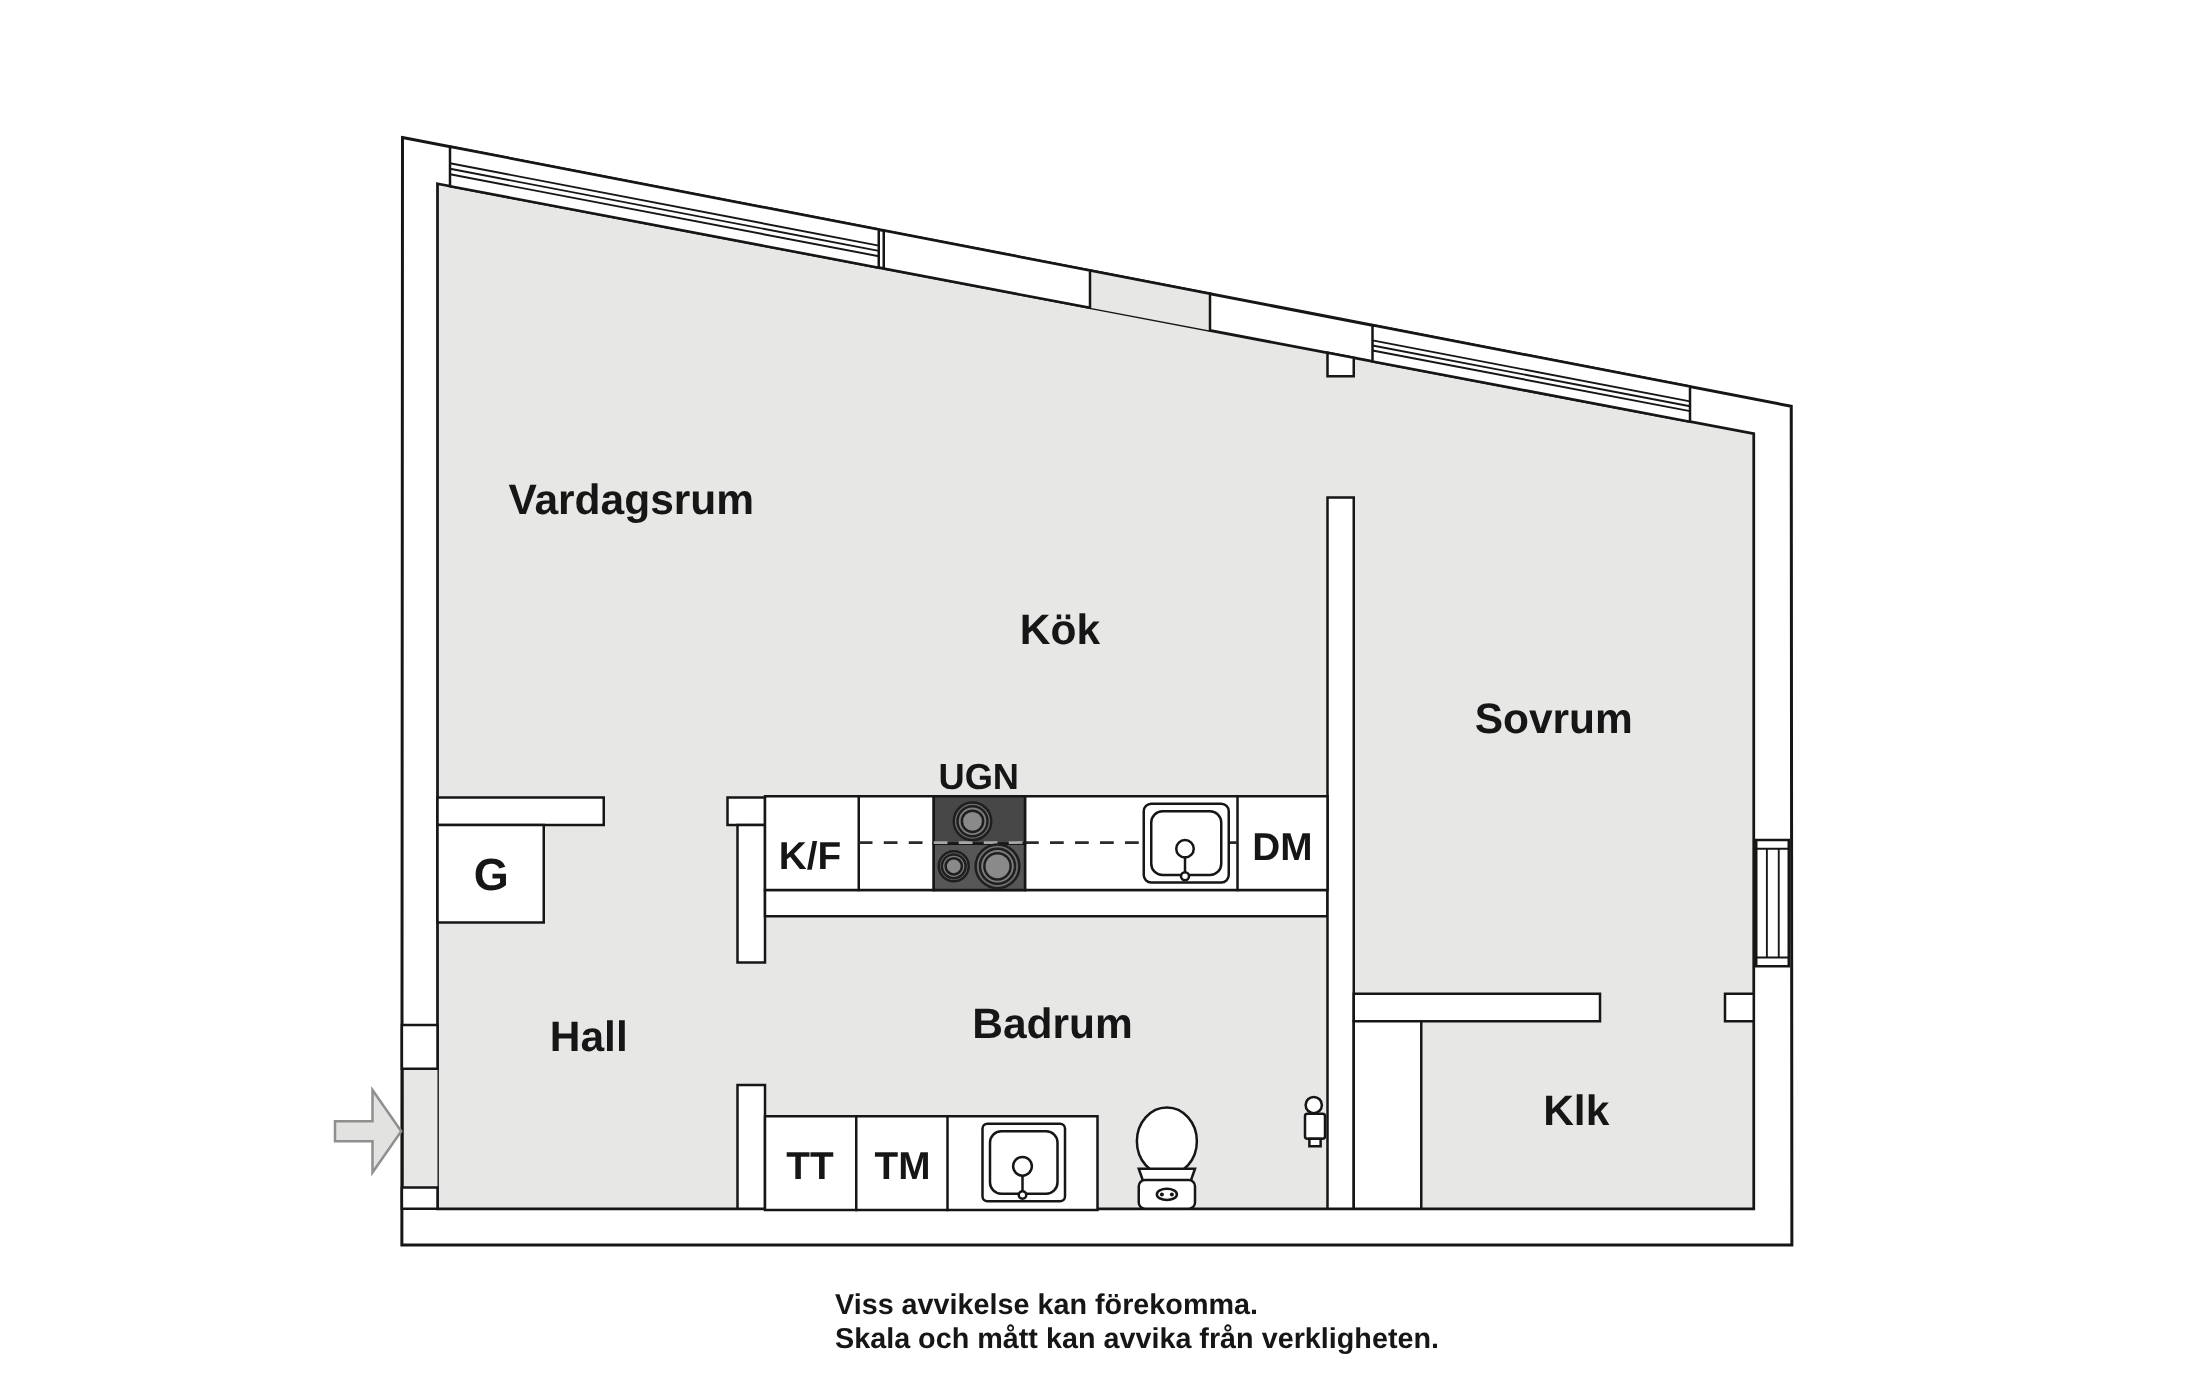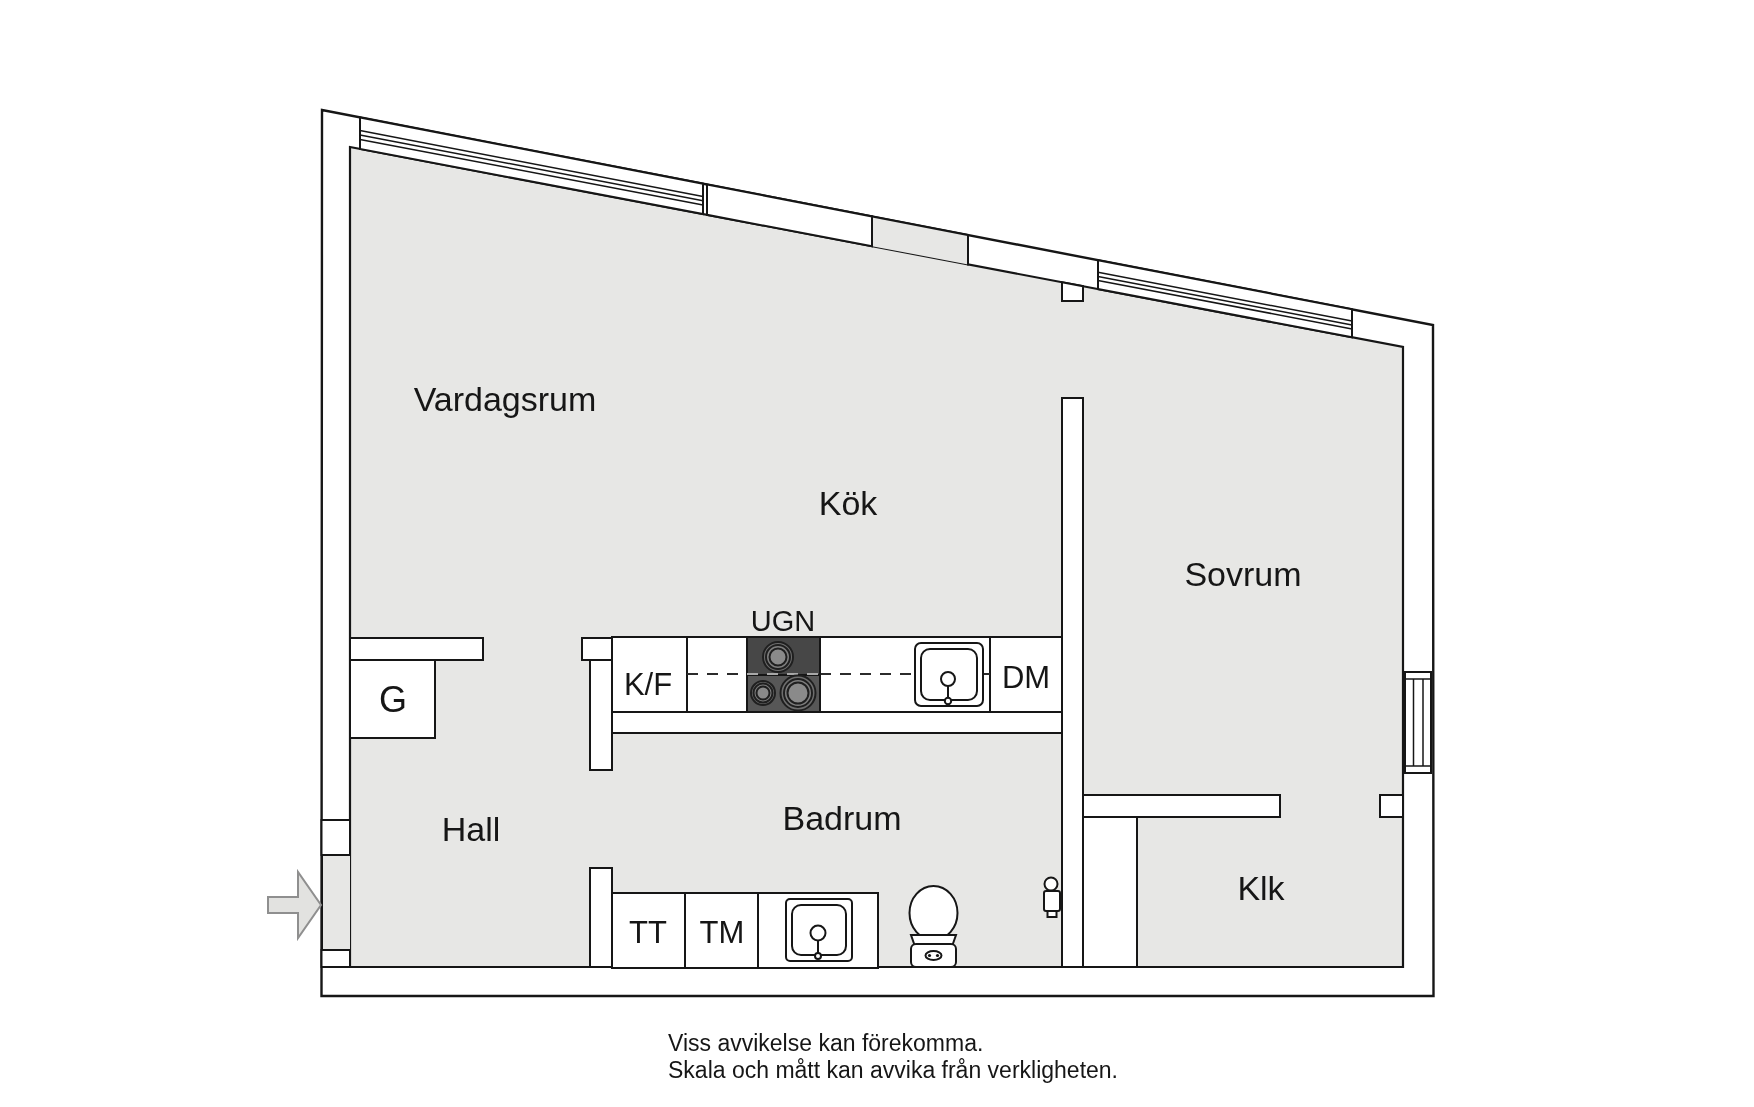--- a/index.html
+++ b/index.html
@@ -1,16 +1,16 @@
 <!DOCTYPE html>
 <html style="--floor: #e7e7e5; --wallFill: #ffffff; --line: #161616; --stoveTop: #474747; --stoveBottom: #575757; --burner: #828282; --arrowFill: #e2e2e0; --arrowStroke: #8f8f8f;"><head>
 <meta charset="utf-8">
 <style>
   html,body{margin:0;padding:0;background:#fff;}
-  .page{position:relative;width:1754px;height:1107px;background:#fff;overflow:hidden;}
+  .page{position:relative;width:1754px;height:1107px;background:#fff;overflow:hidden;font-weight:bold;}
   svg{display:block;}
   text{font-family:"Liberation Sans","DejaVu Sans",sans-serif;fill:#161616;}
   .room-label{font-size:34px;text-anchor:middle;}
   .fixture-label{font-size:31px;text-anchor:middle;}
   .ugn-label{font-size:29px;text-anchor:middle;}
   .g-label{font-size:36px;text-anchor:middle;}
   .footer-text{font-size:23px;text-anchor:start;}
   .outer{fill:#ffffff;stroke:var(--line);stroke-width:2.4;}
   .floor{fill:var(--floor);stroke:var(--line);stroke-width:2.2;}
   .floor-patch{fill:var(--floor);stroke:none;}

